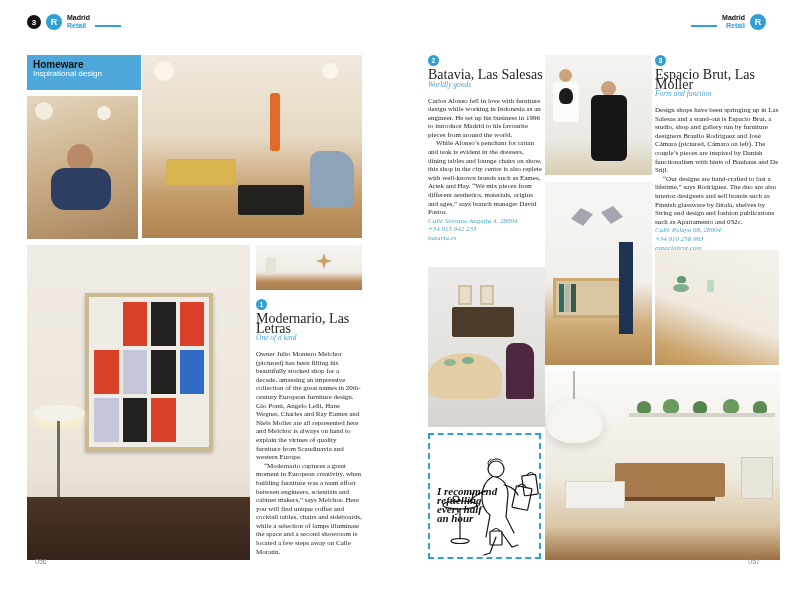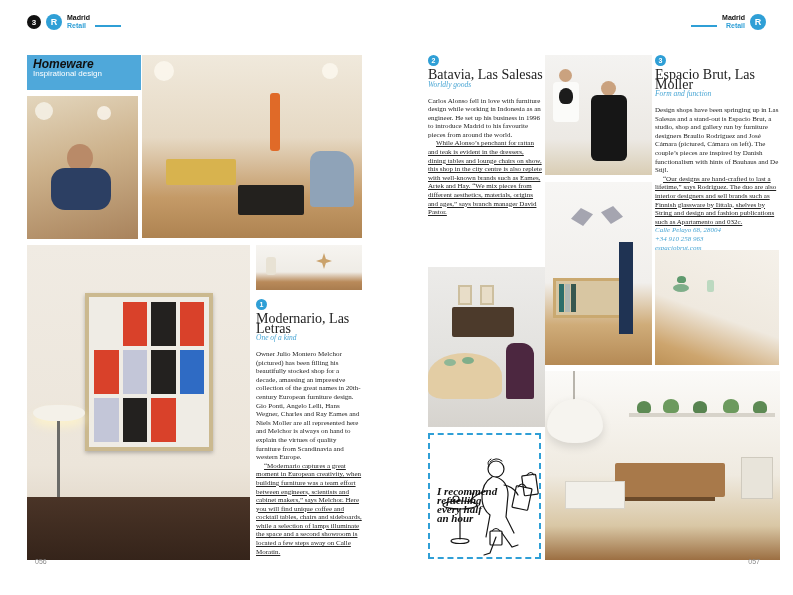--- a/index.html
+++ b/index.html
@@ -14,31 +14,31 @@
   .dot-black{width:14px;height:14px;background:#111;color:#fff;font-size:8px;}
   .dot-blue{width:16px;height:16px;background:#2f9fd6;color:#fff;font-size:9px;}
   .hdr-text{font-family:"Liberation Sans", sans-serif;font-size:7px;line-height:8px;font-weight:bold;}
   .hdr-city{color:#111;}
   .hdr-sec{color:#2f9fd6;}
   .hdr-line{width:26px;height:2px;background:#2f9fd6;margin-top:8px;}
   .hdr-right{text-align:right;}
 
   
   .cat-box{background:#4fa8da;padding:5px 6px;box-sizing:border-box;}
-  .cat-title{font-family:"Liberation Sans", sans-serif;font-size:12px;font-weight:bold;color:#101010;line-height:9px;font-style:italic;}
+  .cat-title{font-family:"Liberation Sans", sans-serif;font-size:10px;font-weight:bold;color:#101010;line-height:9px;}
   .cat-sub{font-family:"Liberation Sans", sans-serif;font-size:8px;color:#ffffff;line-height:9px;}
 
   
   .numdot{width:11px;height:11px;border-radius:50%;background:#2f9fd6;color:#fff;
           font-family:"Liberation Sans", sans-serif;font-weight:bold;font-size:7px;
           display:flex;align-items:center;justify-content:center;margin-bottom:4px;}
   .e-name{font-size:14px;line-height:9.5px;color:#222;}
   .e-tag{font-size:7.5px;line-height:9px;color:#4aa6d4;font-style:italic;margin-bottom:8px;}
   .e-body p{margin:0;font-size:7px;line-height:8.6px;color:#242424;}
-  .e-body p.ind{text-indent:8px;text-decoration:underline;}
+  .e-body p.ind{text-indent:8px;}
   .e-contact{font-size:7px;line-height:8.6px;color:#4aa6d4;font-style:italic;}
 
   
   .photo{overflow:hidden;}
   .ph-a{background:linear-gradient(165deg,#e3d6bd 0%,#cdb28c 45%,#a9835c 100%);}
   .ph-b{background:linear-gradient(180deg,#f0e9dc 0%,#e6d9c4 45%,#c49a67 78%,#ae8351 100%);}
   .ph-c{background:linear-gradient(180deg,#f0ebe3 0%,#ece5da 70%,#d9cdbc 100%);}
   .ph-d{background:linear-gradient(180deg,#f6f4f0 0%,#efece6 60%,#b98a5a 82%,#a97c4e 100%);}
   .ph-e{background:linear-gradient(180deg,#ecebe9 0%,#e3e2df 55%,#d6d3ce 100%);}
   .ph-f{background:linear-gradient(180deg,#f4f3f1 0%,#ece9e4 70%,#d9cdb4 100%);}
@@ -150,20 +150,25 @@
 
   <div class="abs" style="left:428px;top:55px;width:115px;">
     <div class="numdot">
         <span>2</span>
       </div>
     <div class="e-name">Batavia, Las Salesas</div>
     <div class="e-tag">Worldly goods</div>
     <div class="e-body">
       <p>Carlos Alonso fell in love with furniture design while working in Indonesia as an engineer. He set up his business in 1996 to introduce Madrid to his favourite pieces from around the world.</p>
       <p class="ind">While Alonso’s penchant for rattan and teak is evident in the dressers, dining tables and lounge chairs on show, this shop in the city centre is also replete with well-known brands such as Eames, Artek and Hay. “We mix pieces from different aesthetics, materials, origins and ages,” says branch manager David Pastor.</p>
+    </div>
+    <div class="e-contact">
+      <div>Calle Serrano Anguita 4, 28004</div>
+      <div>+34 915 942 233</div>
+      <div>batavia.es</div>
     </div>
   </div>
 
   <div class="abs" style="left:655px;top:55px;width:124px;">
     <div class="numdot">
         <span>3</span>
       </div>
     <div class="e-name">Espacio Brut, Las Moller</div>
     <div class="e-tag">Form and function</div>
     <div class="e-body">

